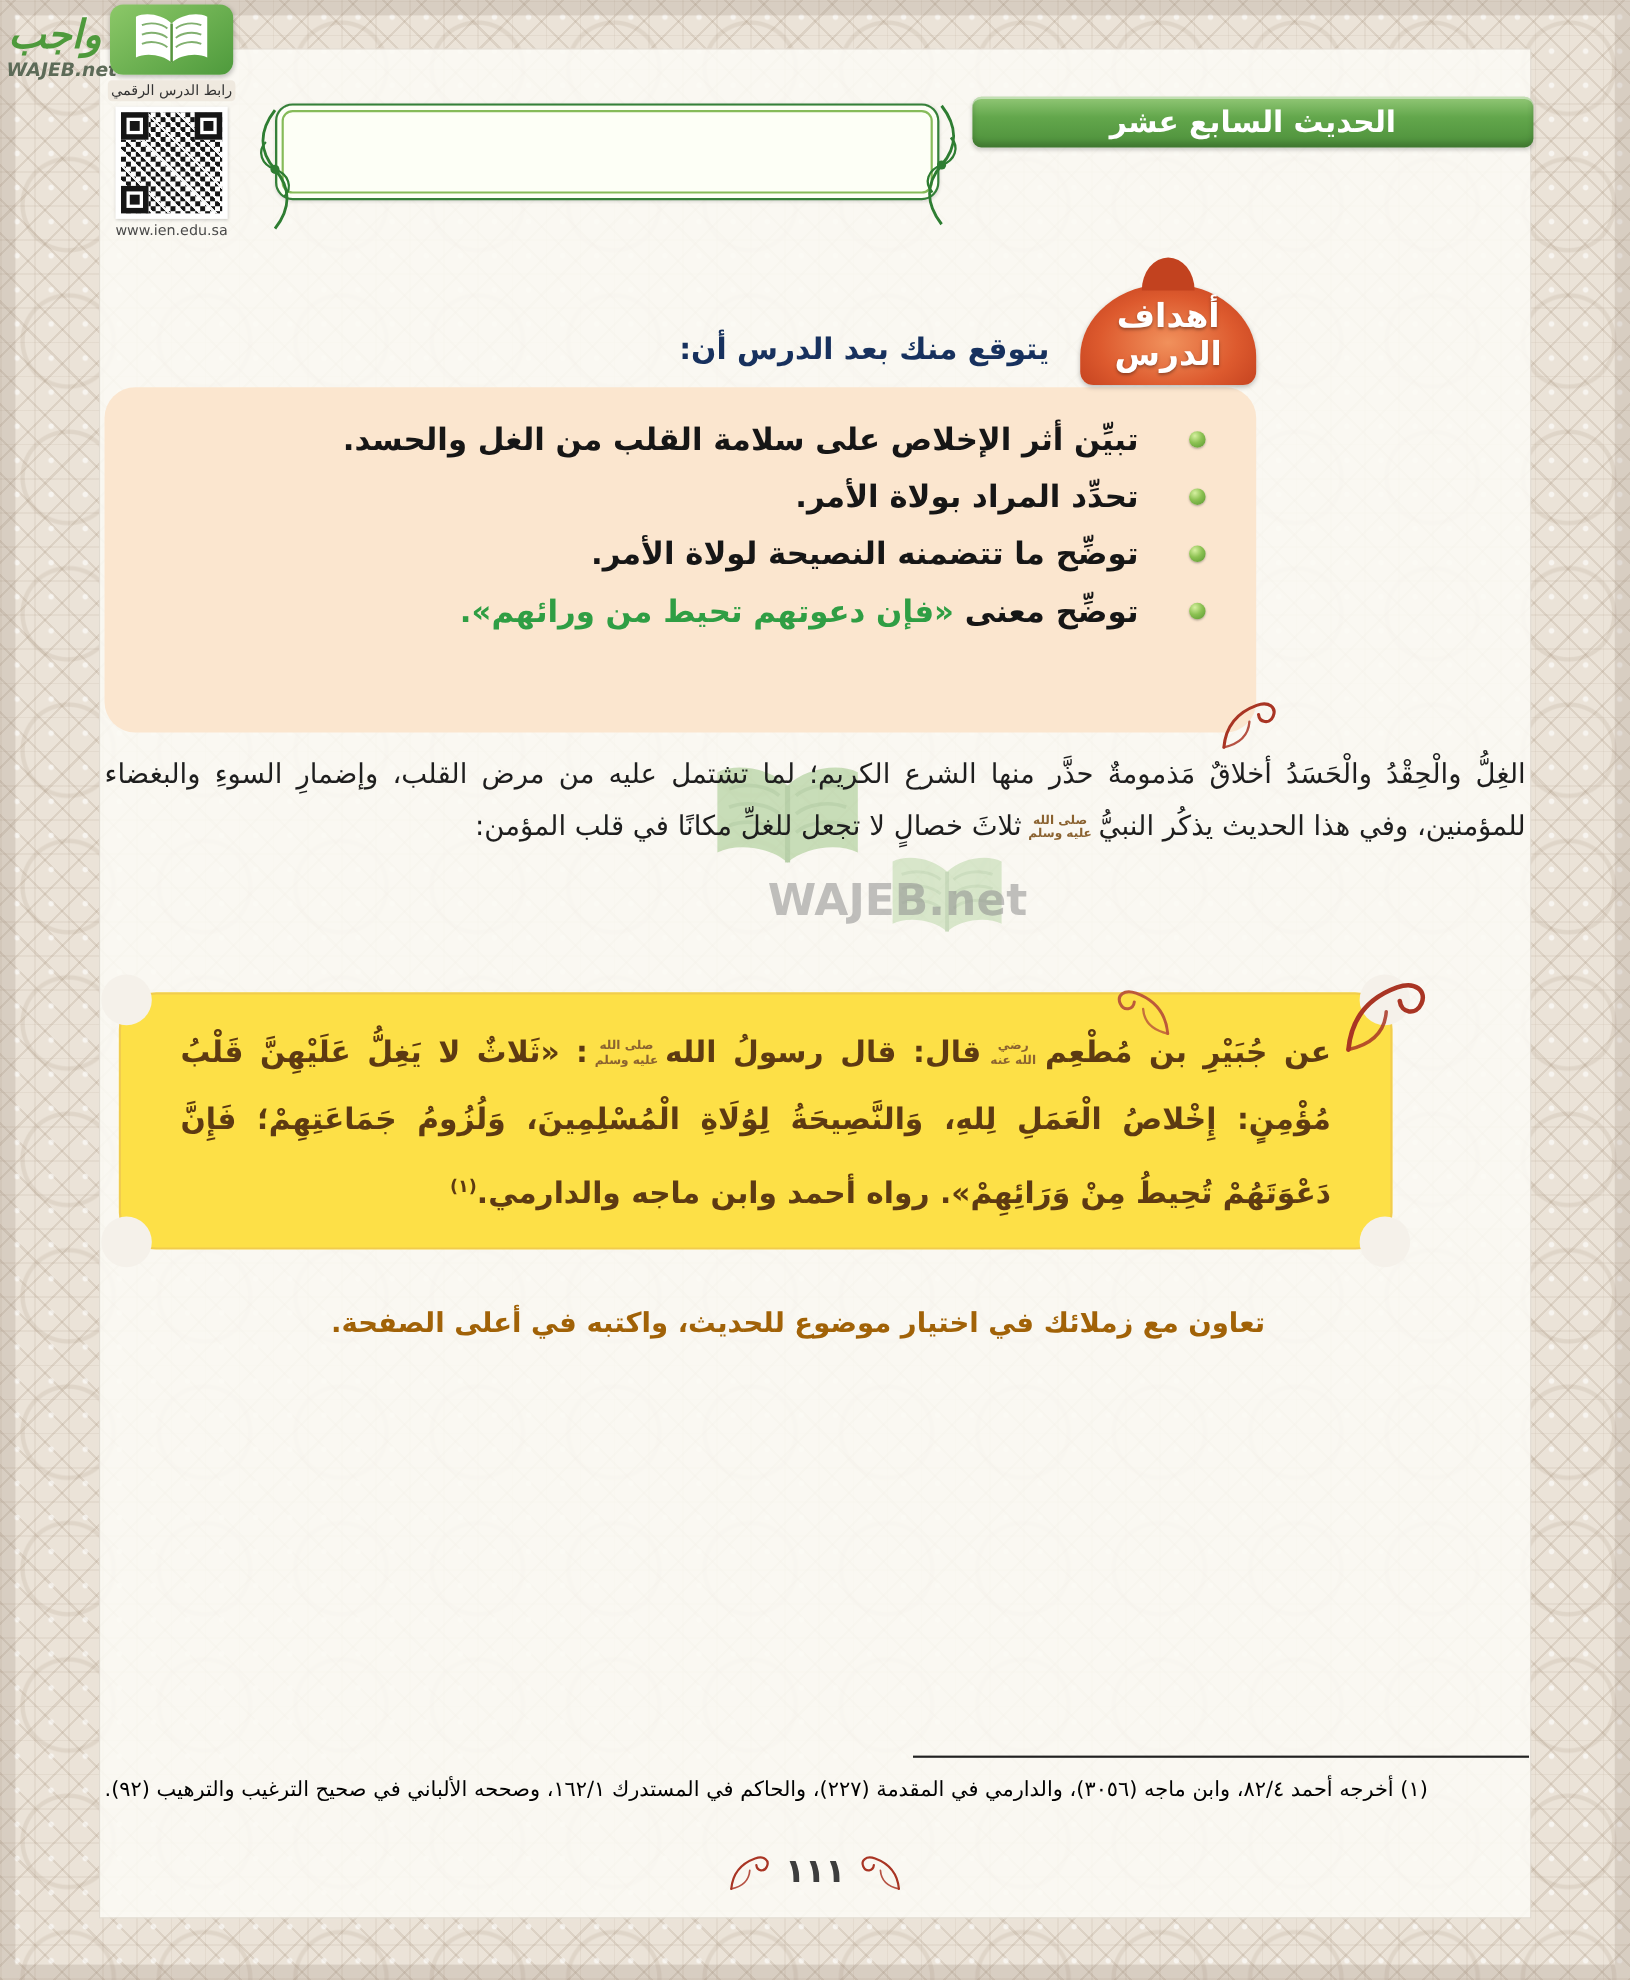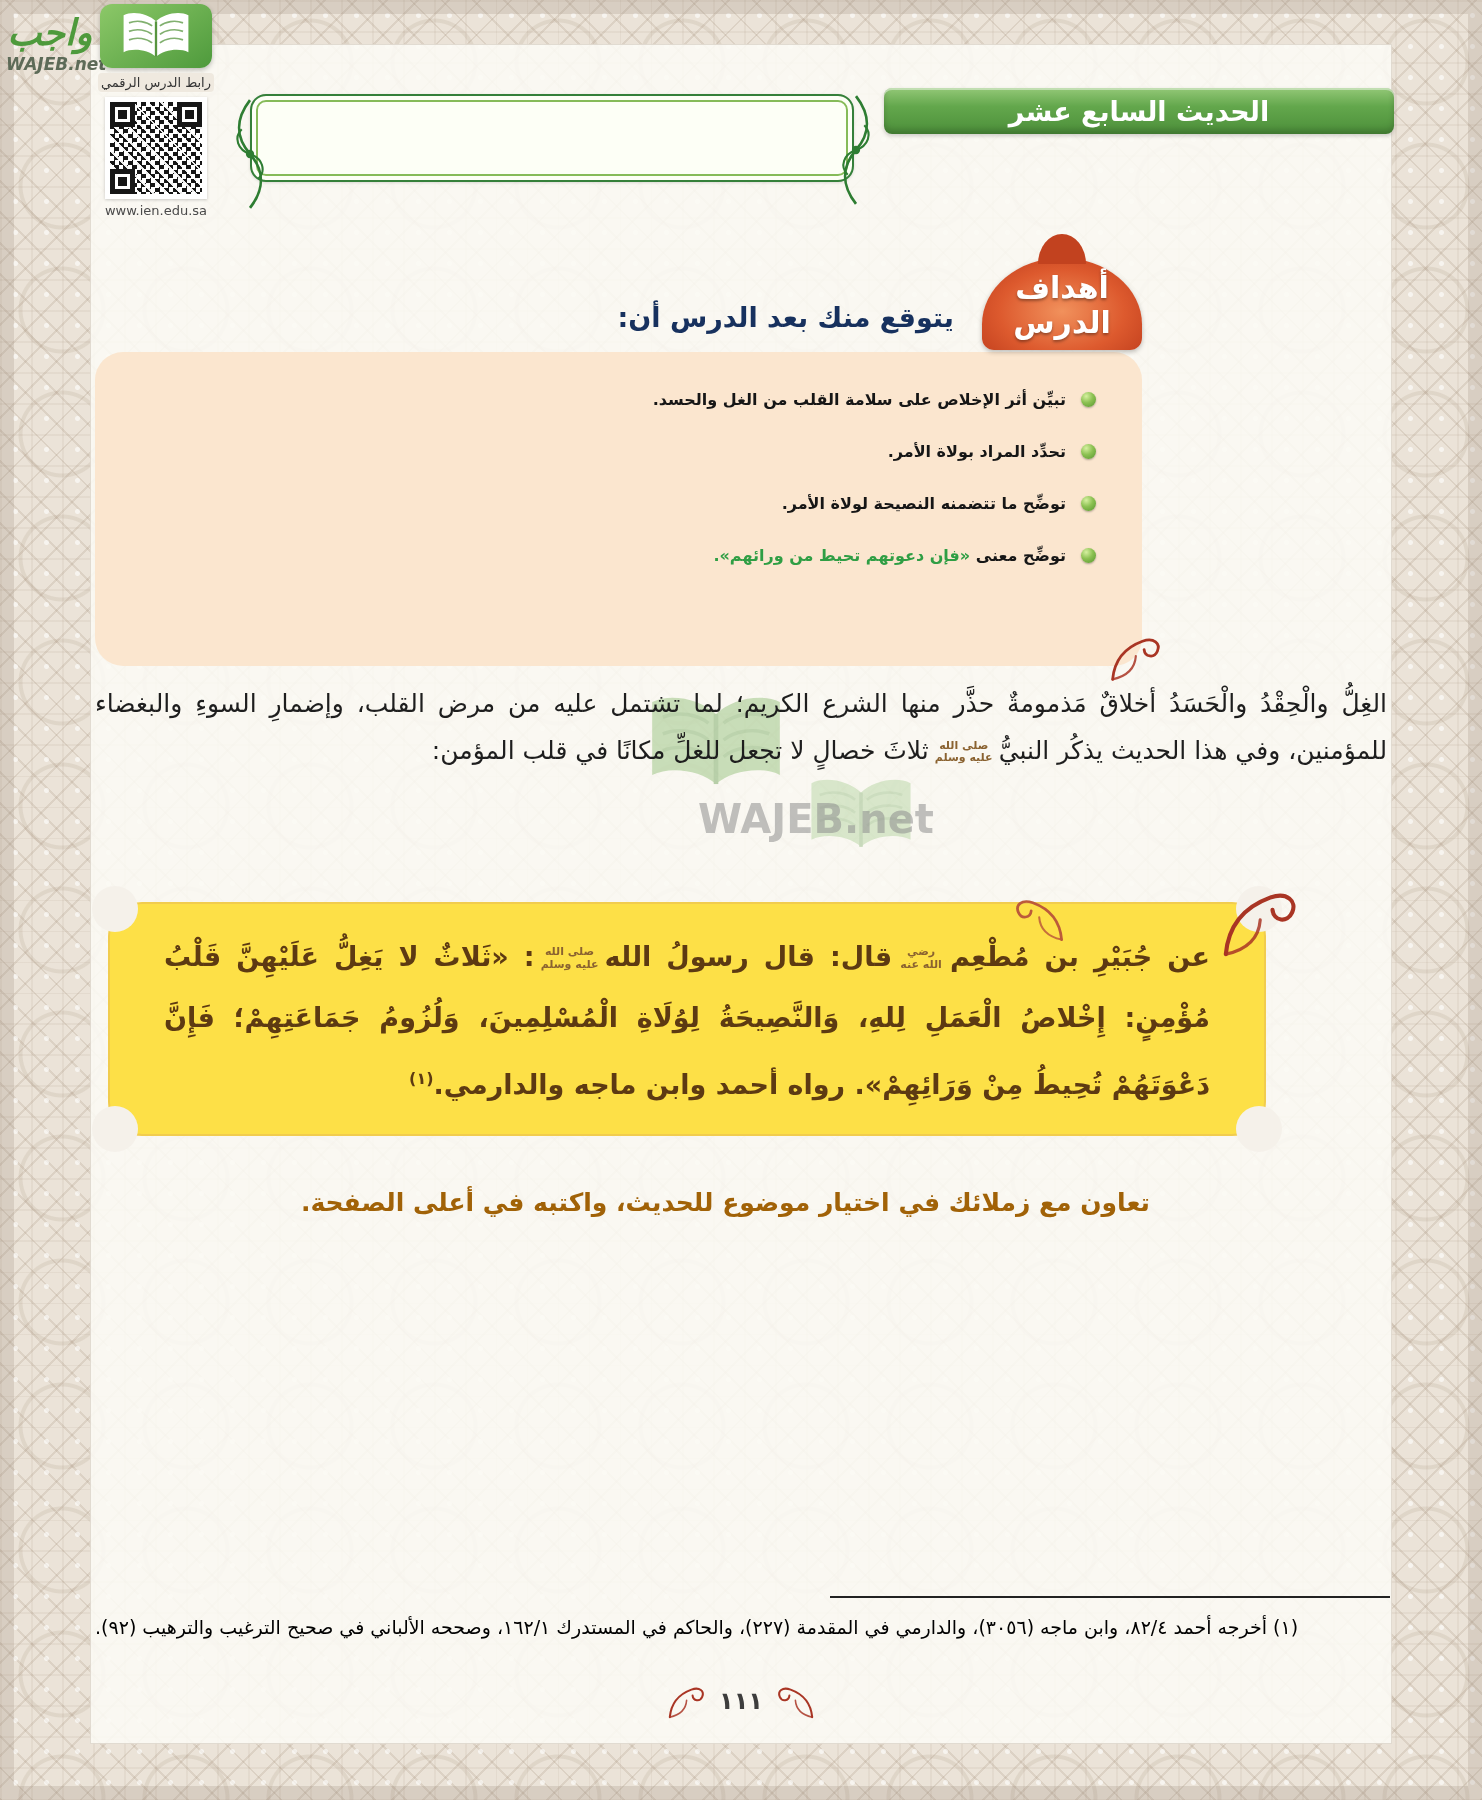--- a/index.html
+++ b/index.html
@@ -90,21 +90,21 @@
     color:#fff; font-size:30px; font-weight:bold; text-shadow:0 2px 3px rgba(0,0,0,0.35);
   }
   .obj-intro { position:absolute; top:302px; right:528px; font-size:27px; font-weight:bold; color:#17315e; z-index:4; }
   .obj-box {
     position:absolute; top:352px; right:340px; left:95px; height:314px;
     background:#fbe6cf; border-radius:28px; z-index:3;
   }
   .obj-list { list-style:none; padding:28px 46px 0 30px; }
   .obj-item {
     display:flex; align-items:flex-start; margin-bottom:12px;
-    font-size:16px; font-weight:bold; color:#161616; line-height:40px;
+    font-size:28px; font-weight:bold; color:#161616; line-height:40px;gap:31px;
   }
   .bullet {
     flex:none; width:15px; height:15px; border-radius:50%; margin-left:15px; margin-top:12px;
     background:radial-gradient(circle at 35% 28%, #d6f0a0 0%, #8cc152 45%, #55942e 100%);
     box-shadow:0 1px 2px rgba(0,0,0,0.3);
   }
   .highlight-green { color:#2f9e44; }
 
   
   .orn { position:absolute; pointer-events:none; z-index:4; }
@@ -149,21 +149,21 @@
   .activity { position:absolute; top:1188px; right:332px; font-size:25px; font-weight:bold; color:#a16207; z-index:2; }
   .foot-rule { position:absolute; top:1596px; right:92px; width:560px; height:2px; background:#222; z-index:2; }
   .footnote {
     position:absolute; top:1612px; right:95px; left:95px; z-index:2;
     font-size:19px; color:#000000; text-align:left; line-height:30px;
   }
   .page-num-row {
     position:absolute; top:1680px; left:0; right:0; z-index:2;
     display:flex; align-items:center; justify-content:center; gap:12px;
   }
-  .page-num { font-size:24px; font-weight:bold; color:#3d3d3d; }
+  .page-num { font-size:30px; font-weight:bold; color:#3d3d3d; }
   .pn-orn { width:42px; height:42px; }
   .pn-left { transform:scaleX(-1); }
 </style>
 </head>
 <body>
 
 <svg width="0" height="0" style="position:absolute">
   <defs>
     <g id="book">
       <path d="M50 16 C40 6 20 2 8 8 L8 56 C20 50 40 53 50 62 C60 53 80 50 92 56 L92 8 C80 2 60 6 50 16 Z" fill="currentColor"></path>

